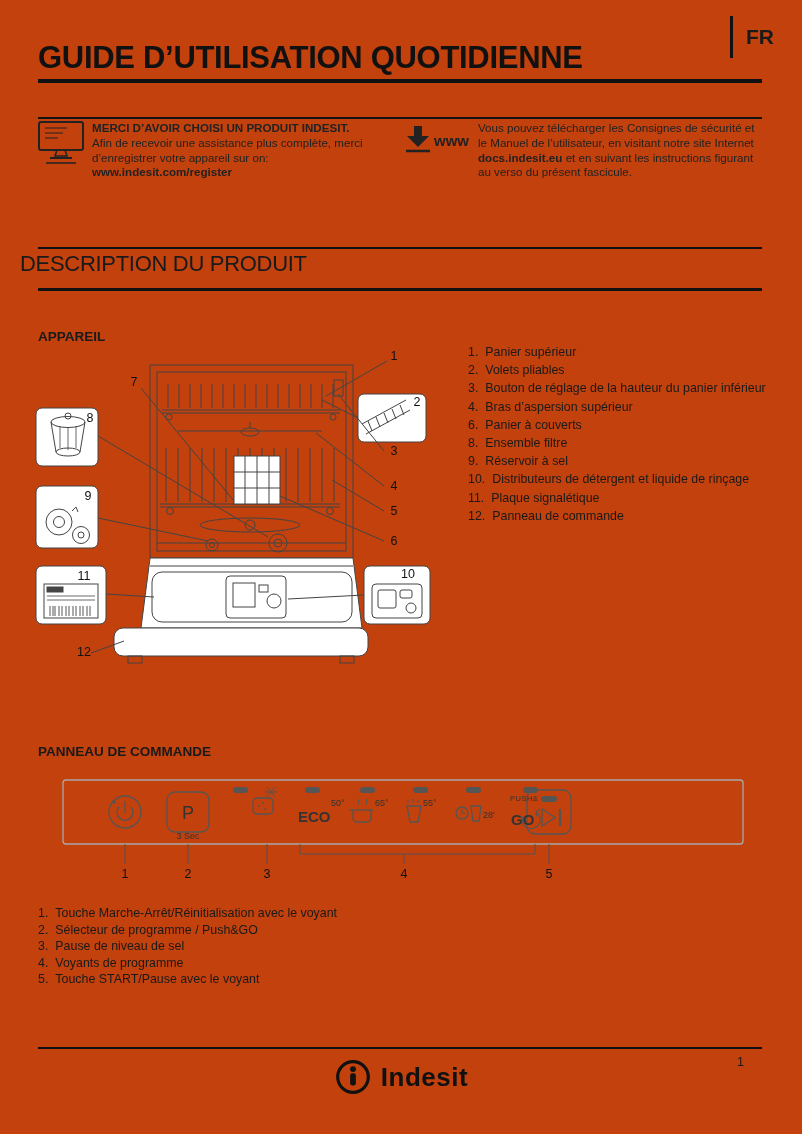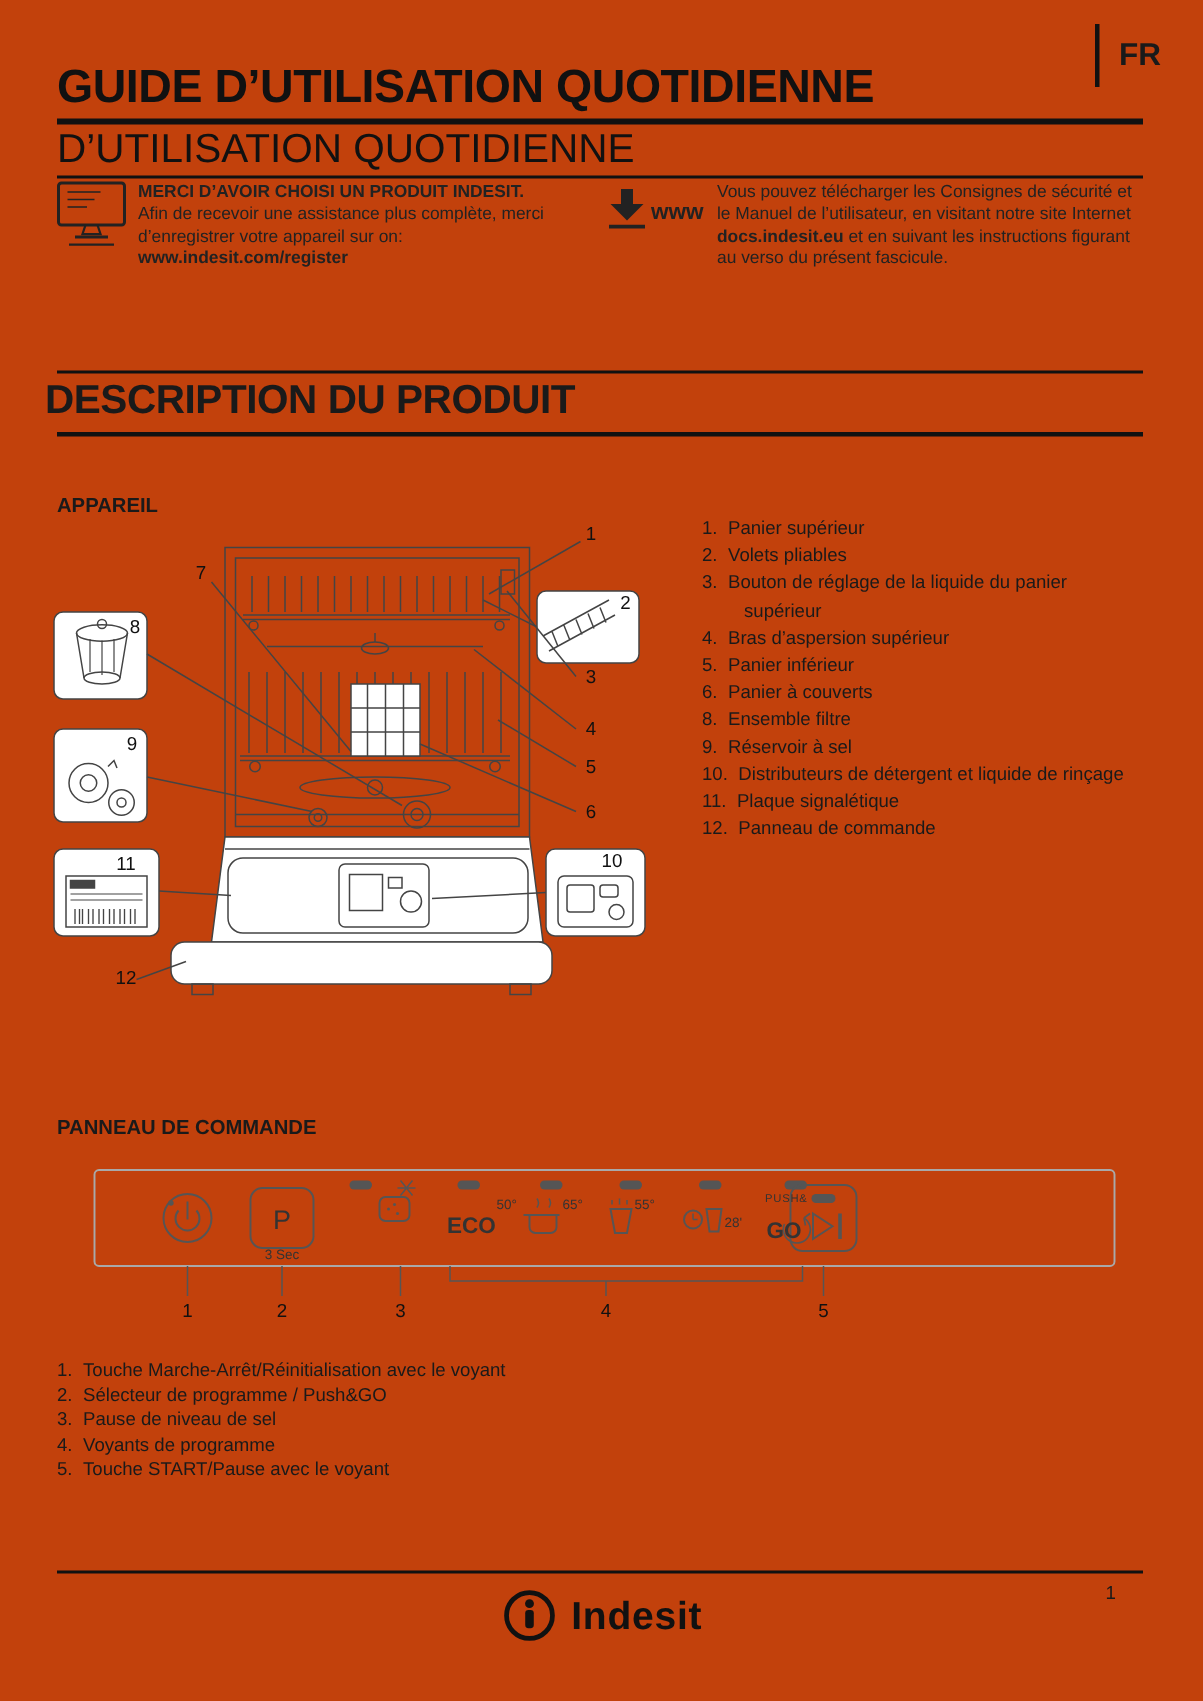--- a/index.html
+++ b/index.html
@@ -11,21 +11,21 @@
   .abs { position:absolute; }
   svg { font-family:"Liberation Sans", sans-serif; }
   .fr-badge { right:28px; top:16px; height:42px; display:flex; align-items:center;
     border-left:3px solid #111; padding-left:13px; font-size:21px; font-weight:bold; }
   .main-title { left:38px; top:40px; font-size:31px; font-weight:bold; letter-spacing:-0.3px; color:#111; white-space:nowrap; }
   .rule { background:#111; left:38px; width:724px; }
   .subtitle { left:38px; top:84px; font-size:27px; font-weight:normal; color:#111; white-space:nowrap; }
   .smalltext { font-size:11.6px; line-height:14.8px; color:#222; }
   .banner { left:38px; top:195px; width:724px; height:35px; background:#d8d8d8;
     display:flex; align-items:center; justify-content:center; font-size:13.8px; font-weight:bold; }
-  .section-title { left:30px; top:251px; font-size:27px; font-weight:bold; letter-spacing:-0.3px; }
+  .section-title { left:20px; top:251px; font-size:22px; font-weight:normal; letter-spacing:-0.3px; }
   .subhead { font-size:13.5px; font-weight:bold; }
   .parts { left:468px; top:343px; width:298px; }
   .li { padding-left:28px; text-indent:-28px; font-size:12.4px; line-height:18.2px; }
   .li .n { margin-right:7px; }
   .legend { left:38px; top:905px; width:520px; }
   .legend .li { line-height:16.5px; }
   .pagenum { left:737px; top:1055px; font-size:12.5px; }
   .logo-row { left:0; top:1058px; width:100%; display:flex; justify-content:center; align-items:center; gap:9px; }
   .logo-text { font-size:26px; font-weight:bold; letter-spacing:0.5px; color:#111; }
   .bold { font-weight:bold; }
@@ -34,21 +34,20 @@
 <body>
 
 <div class="page">
 
   <div class="abs fr-badge">
     <span>FR</span>
   </div>
 
   <div class="abs main-title">GUIDE D’UTILISATION QUOTIDIENNE</div>
   <div class="abs rule" style="top:79px; height:3.5px;"></div>
-  <div class="abs subtitle">D’UTILISATION QUOTIDIENNE</div>
   <div class="abs rule" style="top:117px; height:1.5px;"></div>
 
   <svg class="abs" style="left:36px; top:120px;" width="50" height="46" viewBox="0 0 50 46">
     <g fill="none" stroke="#222" stroke-width="2">
       <rect x="3" y="2" width="44" height="28" rx="2"></rect>
       <path d="M9,8 H31 M9,13 H27 M9,18 H22" stroke-width="1"></path>
       <path d="M21,30 L19,36 L31,36 L29,30" stroke-width="1.5"></path>
       <path d="M14,38 H36"></path>
       <path d="M10,43 H40" stroke-width="1.5"></path>
     </g>
@@ -219,23 +218,22 @@
       <text x="60" y="162">9</text>
       <text x="380" y="240">10</text>
       <text x="56" y="242">11</text>
       <text x="56" y="318">12</text>
     </g>
   </svg>
 
   <div class="abs parts">
     <div class="li"><span class="n">1.</span><span>Panier supérieur</span></div>
     <div class="li"><span class="n">2.</span><span>Volets pliables</span></div>
-    <div class="li"><span class="n">3.</span><span>Bouton de réglage de la liquide du panier supérieur</span></div>
+    <div class="li"><span class="n">3.</span><span>Bouton de réglage de la hauteur du panier inférieur</span></div>
     <div class="li"><span class="n">4.</span><span>Bras d’aspersion supérieur</span></div>
-    <div class="li"><span class="n">5.</span><span>Panier inférieur</span></div>
     <div class="li"><span class="n">6.</span><span>Panier à couverts</span></div>
     <div class="li"><span class="n">8.</span><span>Ensemble filtre</span></div>
     <div class="li"><span class="n">9.</span><span>Réservoir à sel</span></div>
     <div class="li"><span class="n">10.</span><span>Distributeurs de détergent et liquide de rinçage</span></div>
     <div class="li"><span class="n">11.</span><span>Plaque signalétique</span></div>
     <div class="li"><span class="n">12.</span><span>Panneau de commande</span></div>
   </div>
 
   <div class="abs subhead" style="left:38px; top:744px;">PANNEAU DE COMMANDE</div>
 

